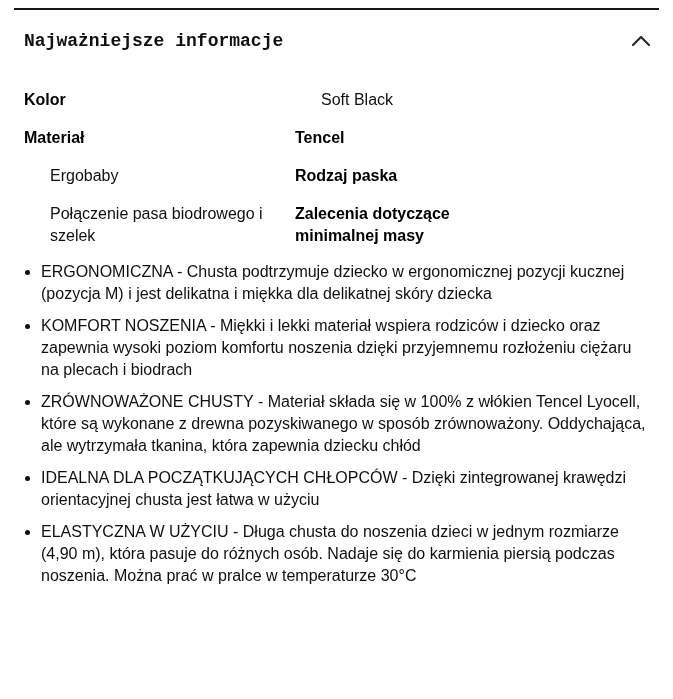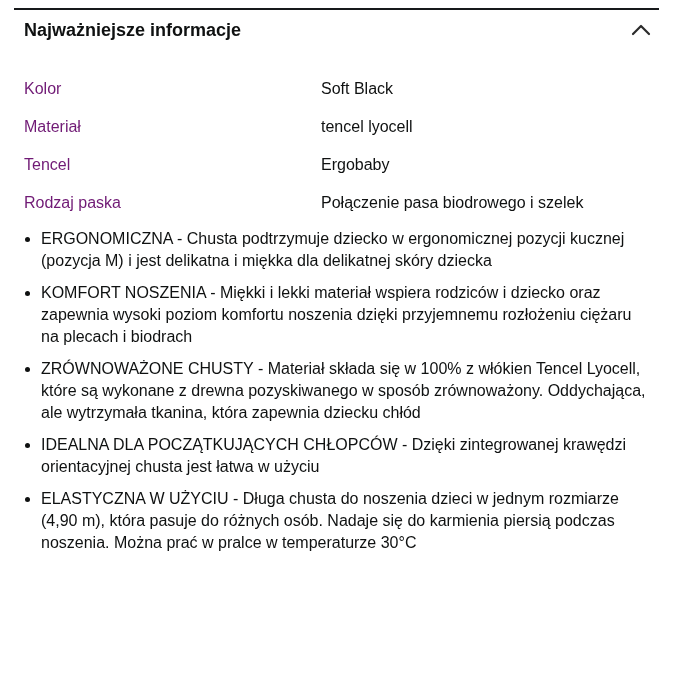--- a/index.html
+++ b/index.html
@@ -19,22 +19,23 @@
   .top-divider {
     height: 2px;
     background: #17191b;
     margin: 8px 14px 0 14px;
   }
 
   .section-header {
     display: flex;
     align-items: center;
     justify-content: space-between;
-    padding: 8px 20px 0 24px;
+    padding: 19px 20px 0 24px;
     cursor: pointer;
+    font-family: Liberation Mono, monospace;
   }
   .section-title {
     font-size: 18px;
     line-height: 24px;
     font-weight: 700;
     color: #0F1111;
   }
   .chevron {
     display: inline-flex;
     align-items: center;
@@ -44,23 +45,23 @@
 
   .attr-grid {
     margin: 36px 24px 0 24px;
     display: grid;
     grid-template-columns: 271px 1fr;
     row-gap: 16px;
     font-size: 16px;
     line-height: 22px;
   }
   .attr-label {
-    font-weight: 400;
+    font-weight: 700;
     max-width: 220px;
-    color: #701a75;
+    color: #000000;
   }
   .attr-value {
     font-weight: 400;
     color: #0F1111;
     margin-left: 26px;
   }
 
   .feature-bullets {
     margin: 14px 24px 0 24px;
     padding-left: 17px;
@@ -86,29 +87,29 @@
         <polyline points="2,10 10,2 18,10" stroke="#2b2b2b" stroke-width="2.2" stroke-linecap="round" stroke-linejoin="round"></polyline>
       </svg>
     </span>
   </div>
 
   <div class="attr-grid">
     <div class="attr-label">Kolor</div>
     <div class="attr-value">Soft Black</div>
 
     <div class="attr-label">Materiał</div>
-    <div class="attr-value">tencel lyocell</div>
 
     <div class="attr-label">Tencel</div>
     <div class="attr-value">Ergobaby</div>
 
     <div class="attr-label">Rodzaj paska</div>
     <div class="attr-value">Połączenie pasa biodrowego i szelek</div>
 
 
+    <div class="attr-label">Zalecenia dotyczące minimalnej masy</div>
   </div>
 
   <ul class="feature-bullets">
     <li>ERGONOMICZNA - Chusta podtrzymuje dziecko w ergonomicznej pozycji kucznej (pozycja M) i jest delikatna i miękka dla delikatnej skóry dziecka</li>
     <li>KOMFORT NOSZENIA - Miękki i lekki materiał wspiera rodziców i dziecko oraz zapewnia wysoki poziom komfortu noszenia dzięki przyjemnemu rozłożeniu ciężaru na plecach i biodrach</li>
     <li>ZRÓWNOWAŻONE CHUSTY - Materiał składa się w 100% z włókien Tencel Lyocell, które są wykonane z drewna pozyskiwanego w sposób zrównoważony. Oddychająca, ale wytrzymała tkanina, która zapewnia dziecku chłód</li>
     <li>IDEALNA DLA POCZĄTKUJĄCYCH CHŁOPCÓW - Dzięki zintegrowanej krawędzi orientacyjnej chusta jest łatwa w użyciu</li>
     <li>ELASTYCZNA W UŻYCIU - Długa chusta do noszenia dzieci w jednym rozmiarze (4,90 m), która pasuje do różnych osób. Nadaje się do karmienia piersią podczas noszenia. Można prać w pralce w temperaturze 30°C</li>
   </ul>
 

